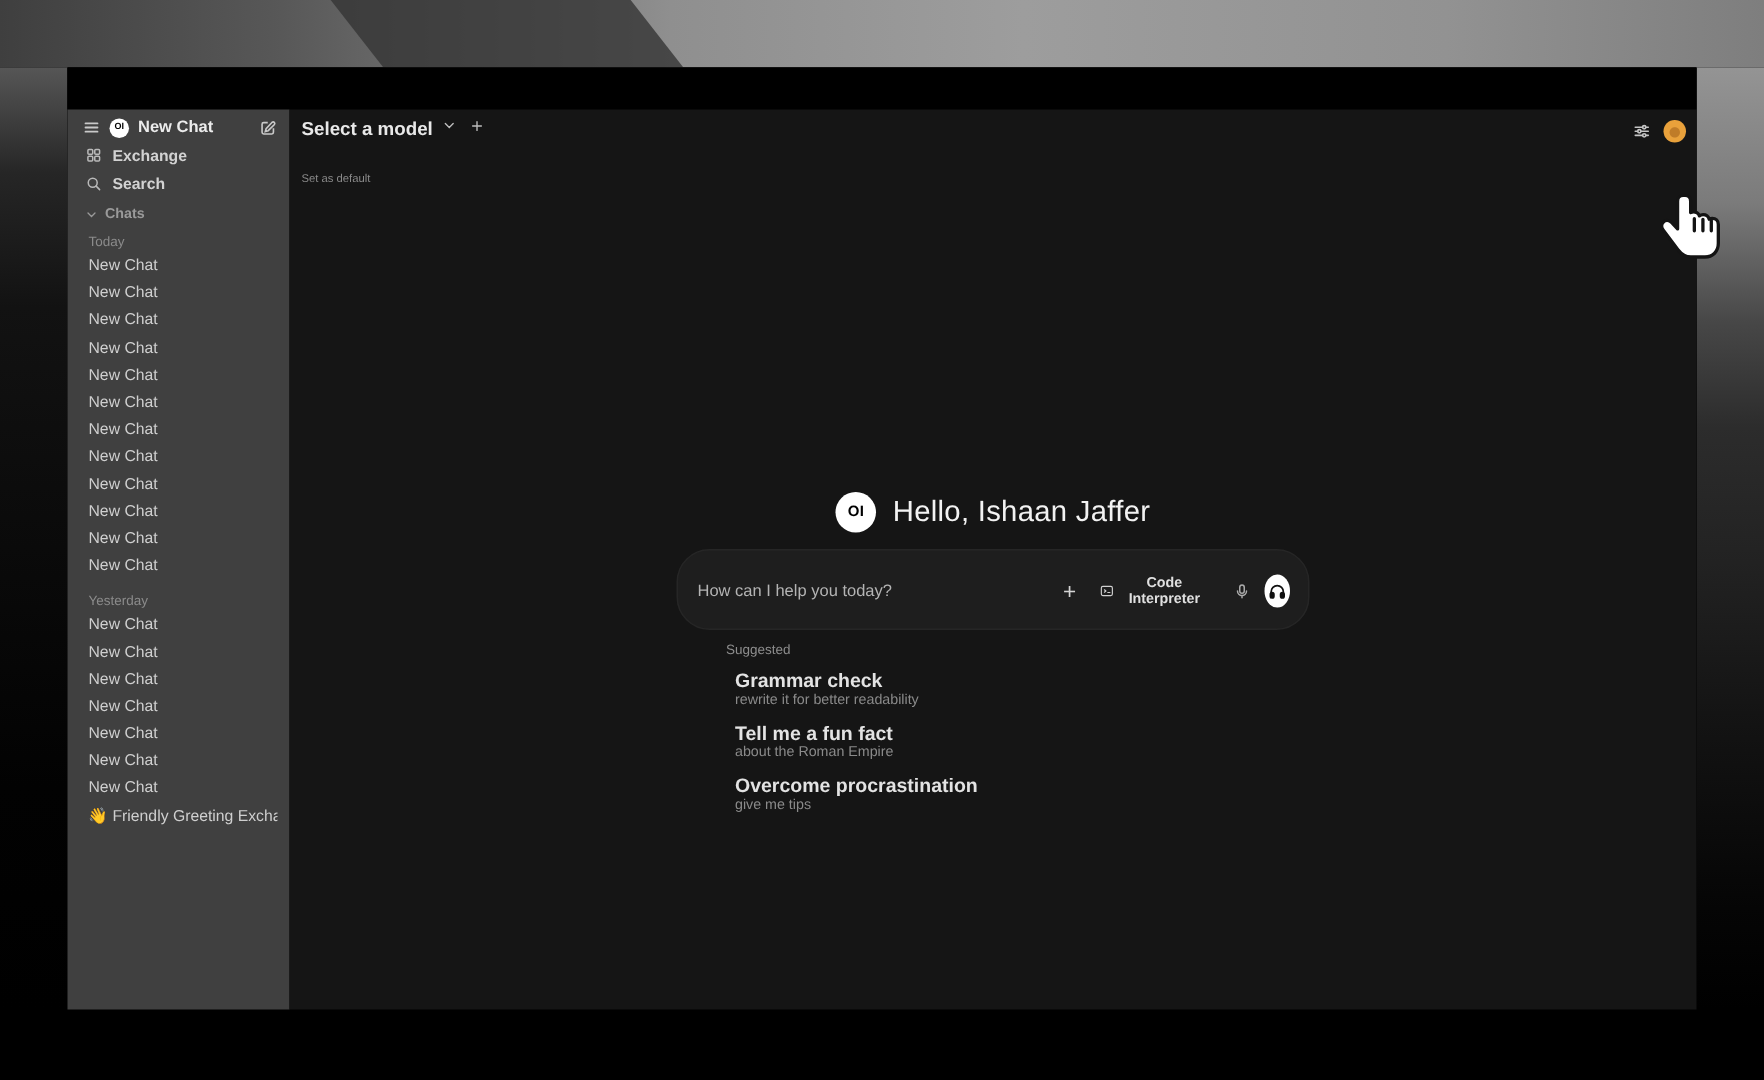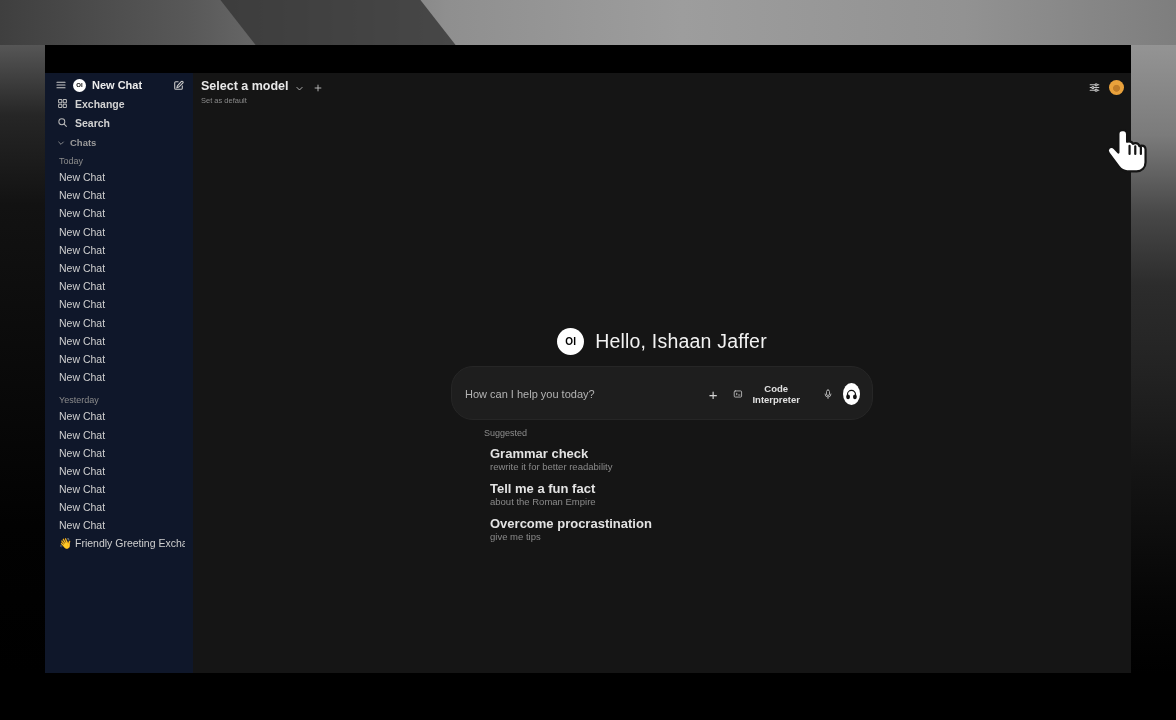--- a/index.html
+++ b/index.html
@@ -17,39 +17,39 @@
   .bd-right { position:absolute; top:45px; right:0; width:45px; bottom:47px;
     background:linear-gradient(180deg,#949494 0px,#7b7b7b 90px,#474747 170px,#2c2c2c 240px,#222 330px,#141414 430px,#050505 560px,#000 100%); }
   .bd-bottom { position:absolute; left:0; right:0; bottom:0; height:47px; background:#000; }
 
   
   .window { position:absolute; left:45px; top:45px; width:1086px; height:628px; background:#000; }
   .win-strip { height:28px; background:#000; }
   .win-body { position:relative; display:flex; height:600px; }
 
   
-  .sidebar { width:148px; height:100%; background:#0f172a; padding:0 8px 0 10px; overflow:hidden; flex:none; }
+  .sidebar { width:148px; height:100%; background:#404040; padding:0 8px 0 10px; overflow:hidden; flex:none; }
   .sb-header { display:flex; align-items:center; gap:6px; padding-top:3px; height:21px; }
   .icon-btn { background:none; border:none; padding:0; display:flex; align-items:center; justify-content:center; cursor:pointer; color:#c9c9c9; }
   .logo { background:#fff; color:#000; border-radius:50%; display:flex; align-items:center; justify-content:center; font-weight:700; }
   .logo.sm { width:13px; height:13px; font-size:6px; }
   .logo.lg { width:27px; height:27px; font-size:10px; letter-spacing:.2px; }
   .sb-title { font-size:11px; font-weight:700; color:#ececec; flex:1; }
   .sb-item { display:flex; align-items:center; gap:7px; height:19px; font-size:10.5px; font-weight:600; color:#d2d2d2; cursor:pointer; padding-left:2px; }
   .sb-chats { display:flex; align-items:center; gap:5px; height:21px; font-size:9.5px; font-weight:600; color:#9a9a9a; cursor:pointer; padding-left:2px; }
   .sb-group-label { height:15px; font-size:9px; color:#8b8b8b; display:flex; align-items:center; padding-left:4px; }
   .sb-group-label.mt { margin-top:6px; }
   .chat-item { height:18.2px; display:flex; align-items:center; font-size:10.5px; font-weight:500; color:#cfcfcf; padding-left:4px; cursor:pointer; white-space:nowrap; overflow:hidden; }
 
   
   .main { position:relative; flex:1; background:#151515; overflow:hidden; }
   .main-header-left { position:absolute; top:6px; left:8px; }
-  .model-row { display:flex; align-items:flex-end; gap:6px; cursor:pointer; }
+  .model-row { display:flex; align-items:flex-start; gap:6px; cursor:pointer; }
   .model-name { font-size:12.5px; font-weight:700; color:#e8e8e8; }
-  .set-default { margin-top:3px; font-size:7.5px; color:#8a8a8a; cursor:pointer; }
+  .set-default { margin-top:21px; font-size:7.5px; color:#8a8a8a; cursor:pointer; }
   .header-right { position:absolute; top:7px; right:7px; display:flex; align-items:center; gap:8px; }
   .avatar { width:15px; height:15px; border-radius:50%; cursor:pointer;
     background:radial-gradient(circle at 50% 55%, #c07c28 0%, #c07c28 28%, #e9a13b 34%, #e9a13b 100%); border:none; }
 
   .greeting { position:absolute; top:255px; left:0; width:100%; display:flex; align-items:center; justify-content:center; gap:11px; }
   .greeting h1 { font-size:19.5px; font-weight:500; color:#f2f2f2; letter-spacing:.2px; }
 
   .input-box { position:absolute; top:293px; left:50%; transform:translateX(-50%); width:422px; height:54px;
     background:#1e1e1e; border:1px solid #262626; border-radius:22px; padding:10px 12px 8px 13px;
     display:flex; flex-direction:row; justify-content:space-between; }

